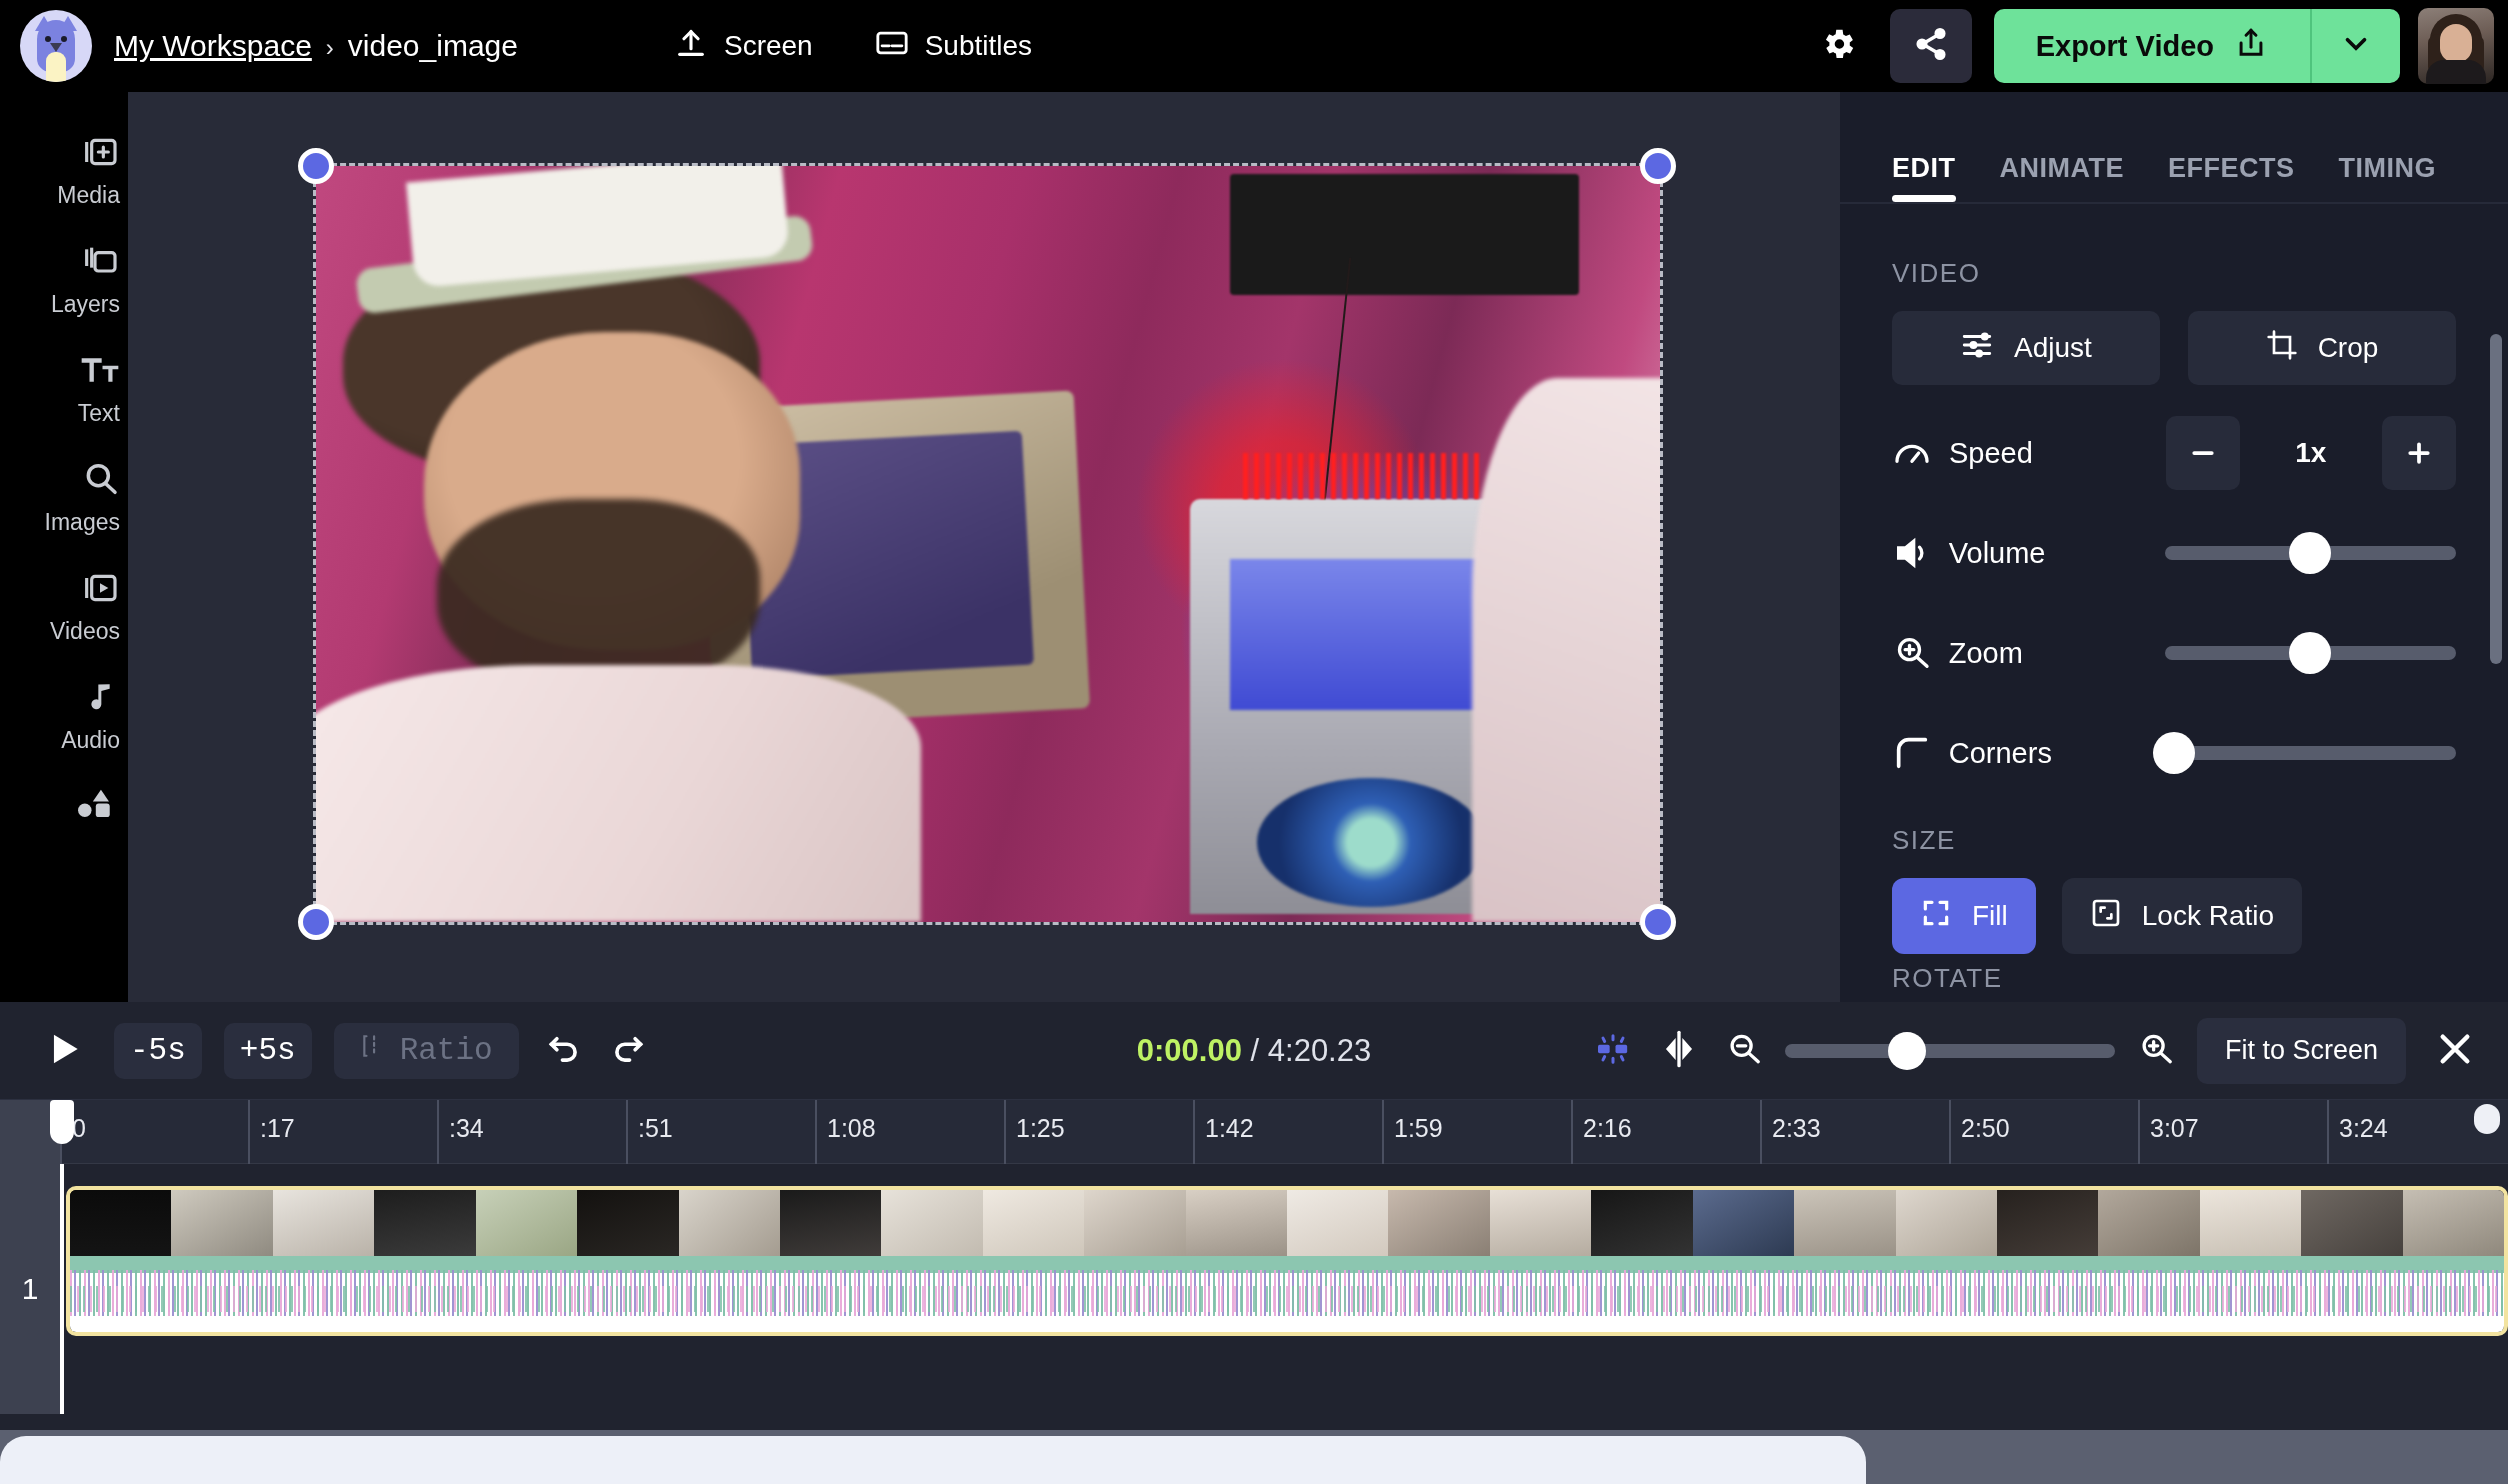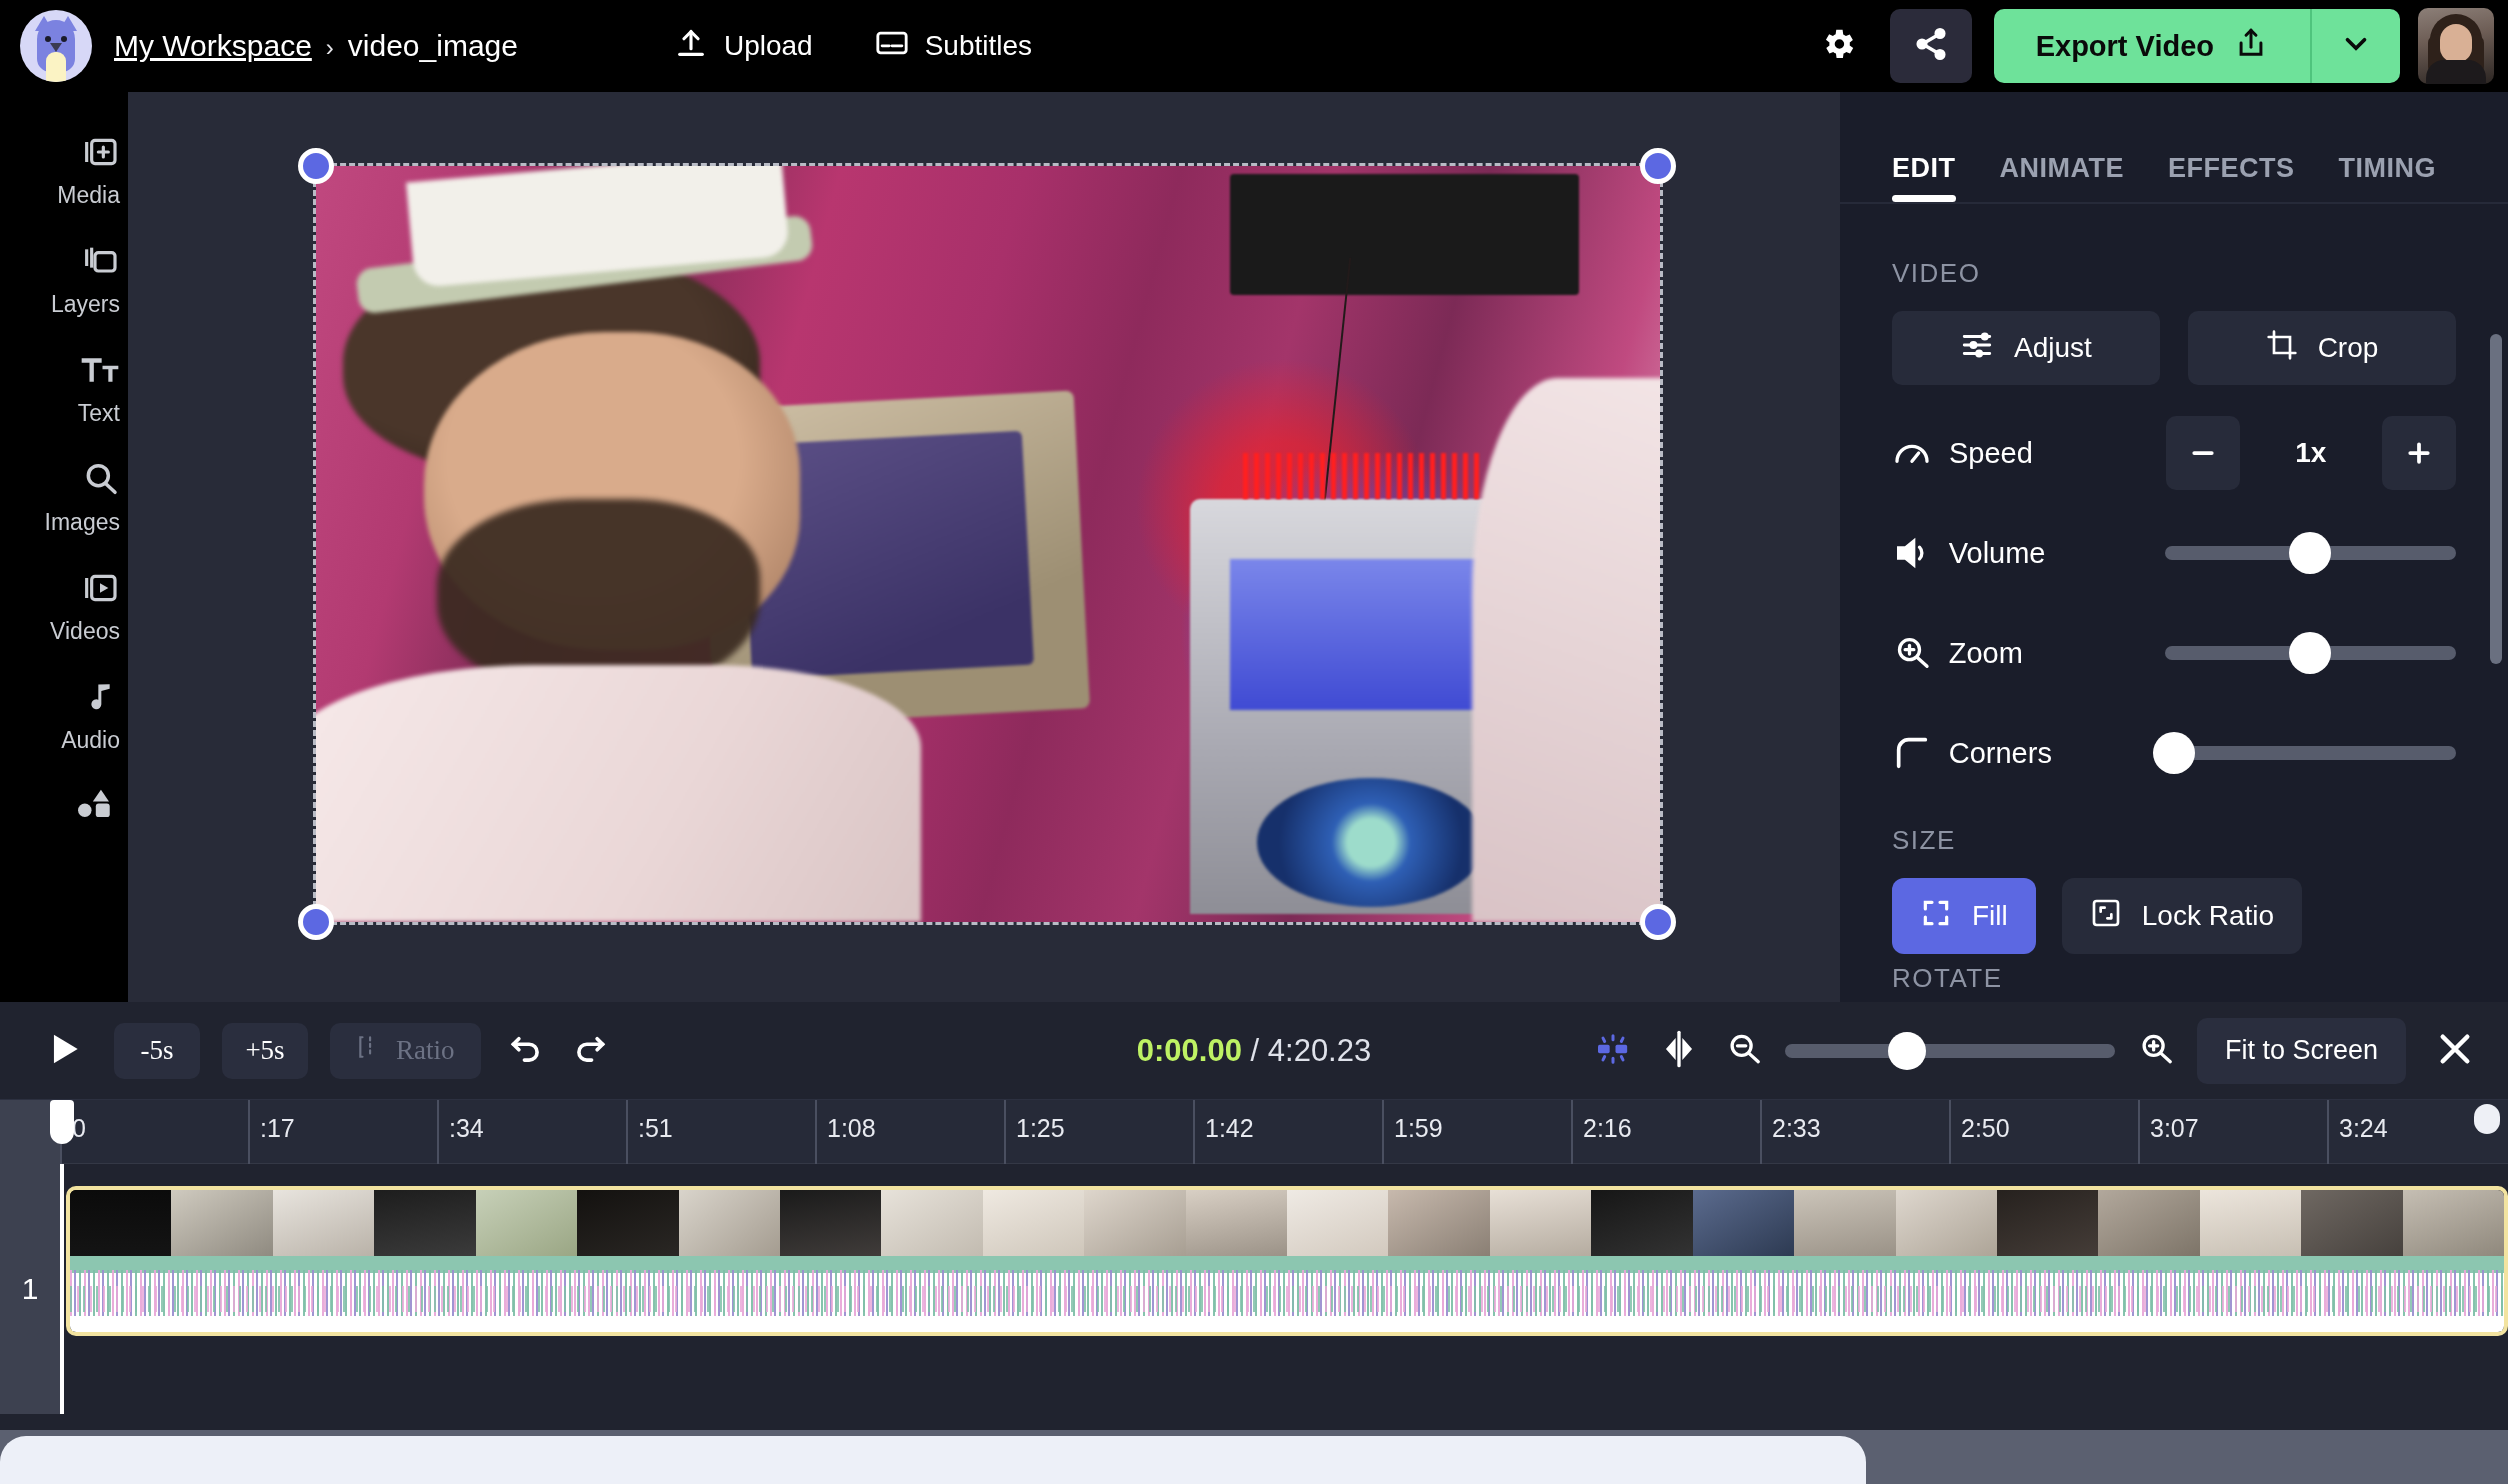--- a/index.html
+++ b/index.html
@@ -241,23 +241,23 @@
   .timeline { position: absolute; left: 0; top: 1002px; width: 2508px; height: 482px;
     background: #20232f; }
   .tl-toolbar {
     height: 98px; display: flex; align-items: center; position: relative;
     border-bottom: 1px solid #2c3040;
   }
   .play-btn { margin-left: 38px; width: 54px; display:flex; align-items:center;
     justify-content:center; cursor:pointer; background:none; border:none; }
   .tbtn {
     height: 56px; min-width: 86px; background: #2a2e3e; border-radius: 10px;
-    color: #fff; font-size: 27px; display: flex; align-items: center;
+    color: #fff; font-size: 31px; display: flex; align-items: center;
     justify-content: center; margin-left: 22px; cursor: pointer; border: none;
-    padding: 0 16px; font-family: Liberation Serif, serif;
+    padding: 0 16px; font-family: Liberation Mono, monospace;
   }
   .tbtn.split { color: #6c7284; gap: 14px; padding: 0 26px; }
   .iconbtn { margin-left: 26px; cursor: pointer; display:flex; align-items:center;
     background:none;border:none; }
   .time-read {
     position: absolute; left: 50%; transform: translateX(-50%);
     font-size: 31px; color: #dfe2ea; white-space: nowrap;
   }
   .time-read b { color: #bef264; }
   .tl-right { position: absolute; right: 24px; display: flex; align-items: center; gap: 0; }
@@ -351,21 +351,21 @@
 
     <div class="top-center">
       <button class="top-btn">
         <span>
           <svg width="34" height="34" viewBox="0 0 24 24" fill="none" stroke="#fff" stroke-width="2.2" stroke-linecap="round">
             <path d="M12 16V4"></path>
               <path d="M7 9l5-5 5 5"></path>
               <path d="M4 20h16"></path>
           </svg>
         </span>
-        <span>Upload</span>
+        <span>Screen</span>
       </button>
       <button class="top-btn">
         <span>
           <svg width="34" height="34" viewBox="0 0 24 24" fill="none" stroke="#fff" stroke-width="2">
             <rect x="2" y="5" width="20" height="14" rx="2"></rect>
             <path d="M5 14h5M12 14h7" stroke-linecap="round"></path>
           </svg>
         </span>
         <span>Subtitles</span>
       </button>

